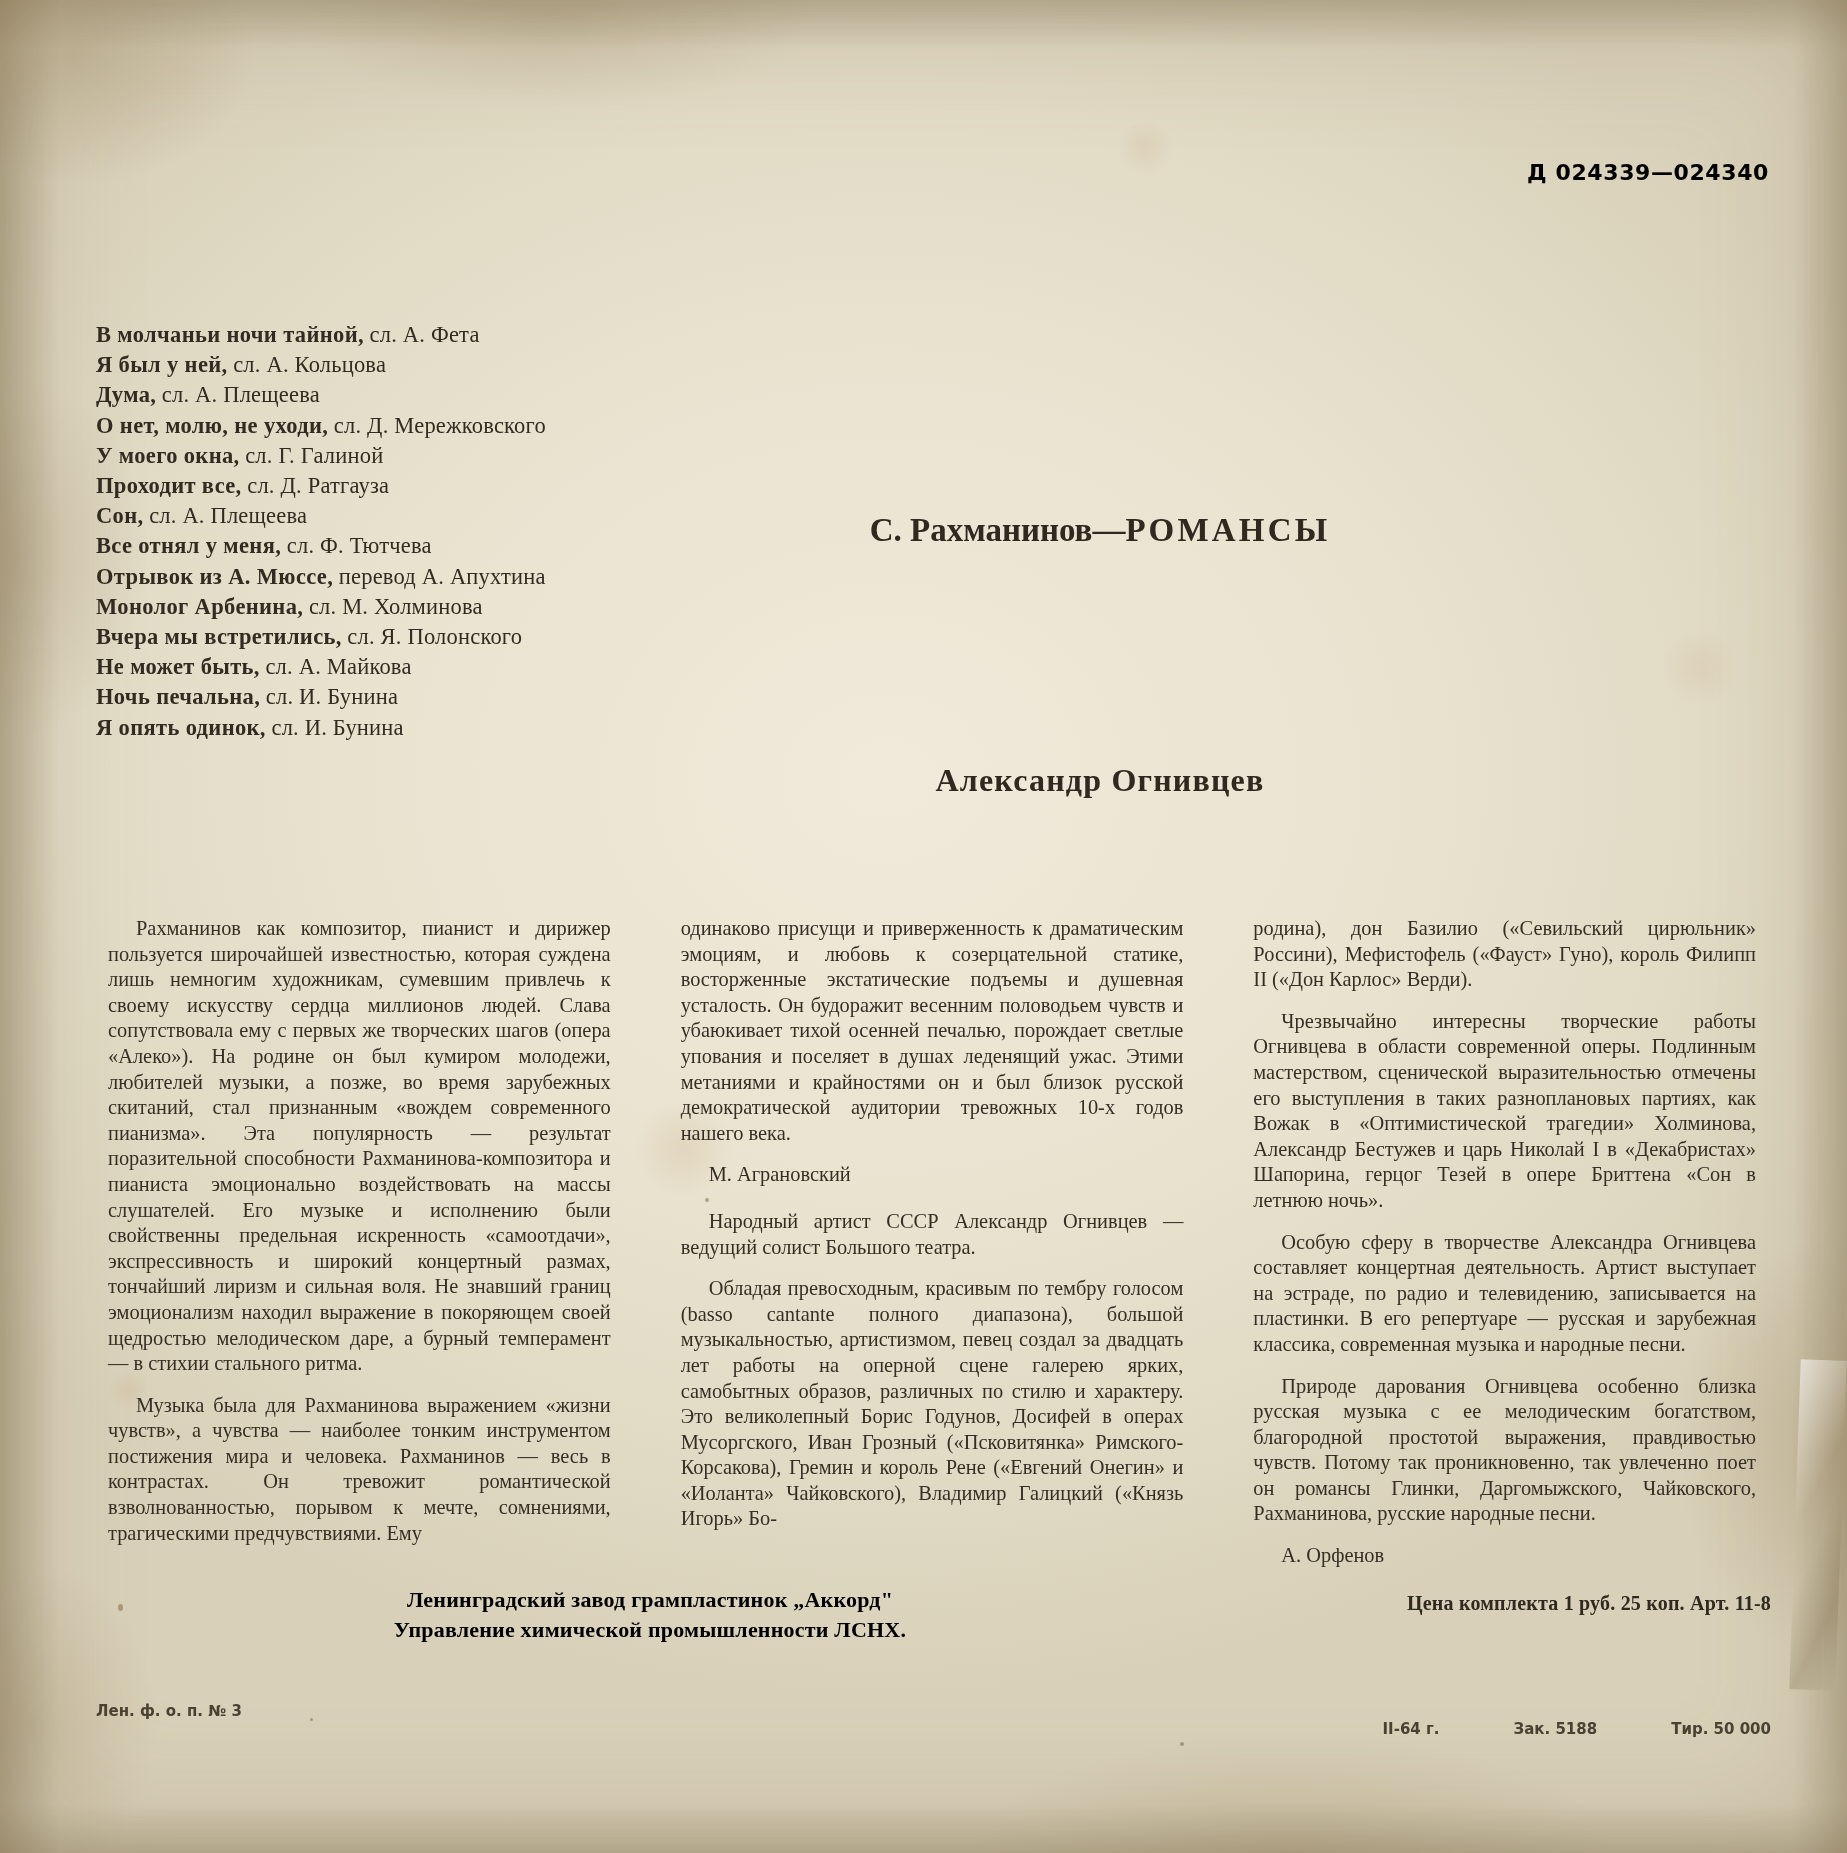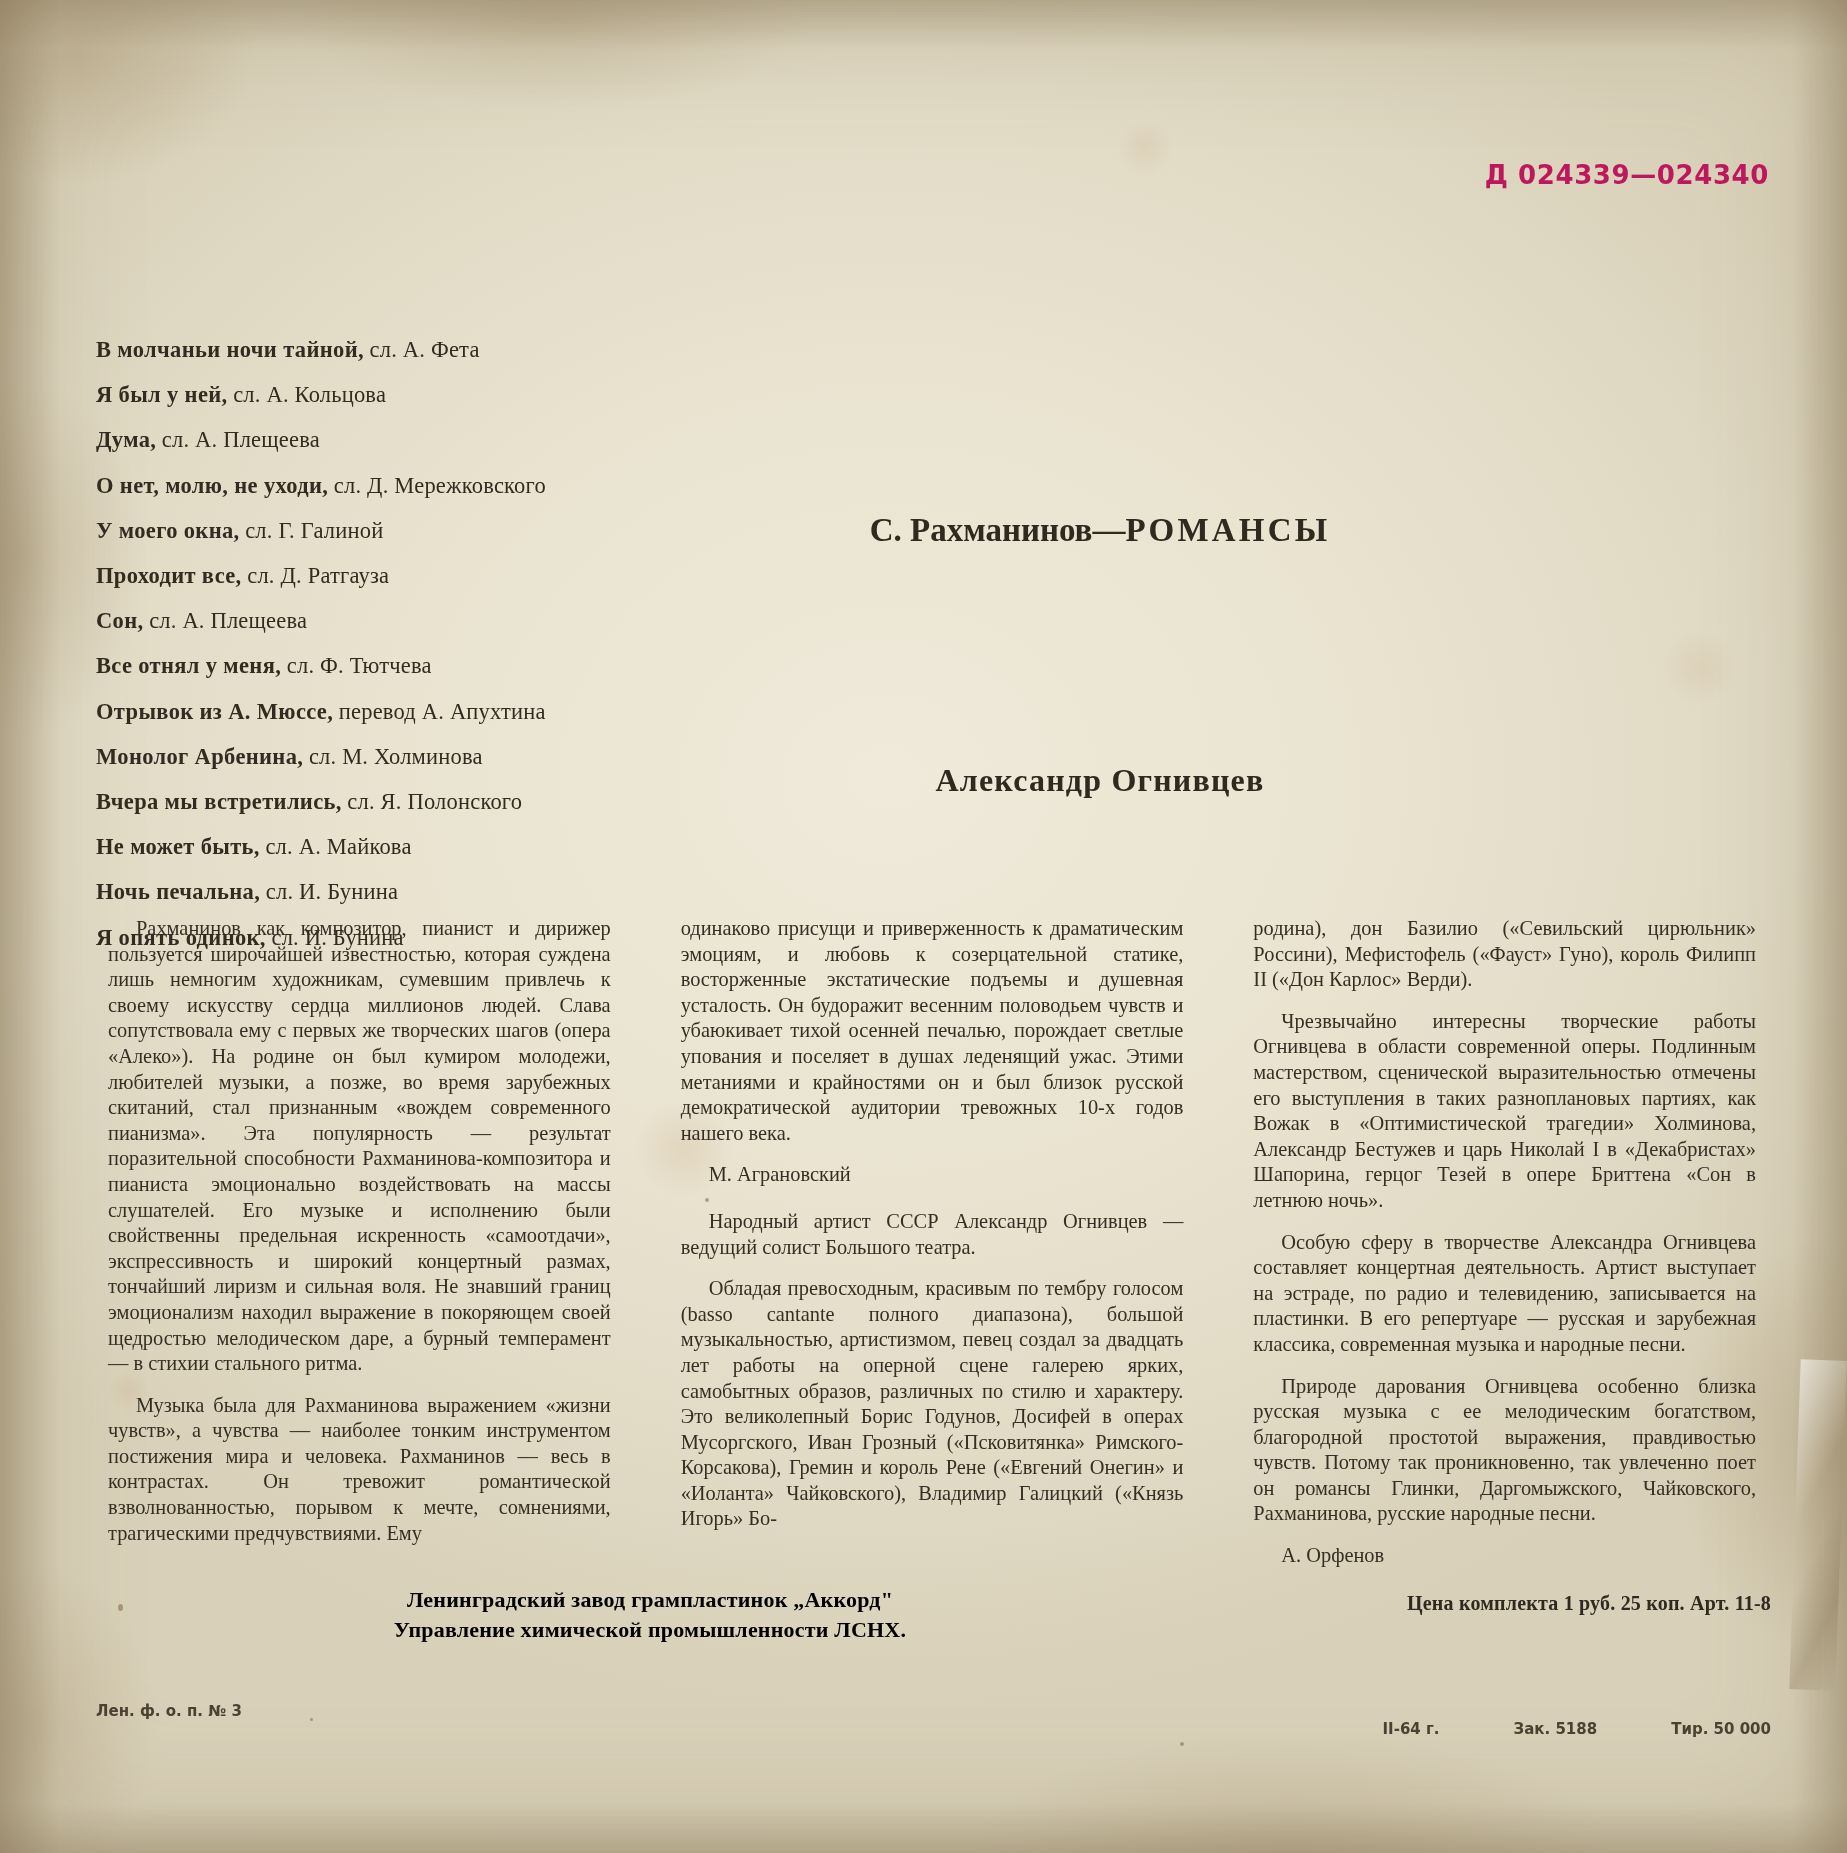--- a/index.html
+++ b/index.html
@@ -54,29 +54,29 @@
     transform:rotate(2deg);
   }
   .speck{position:absolute;background:rgba(120,96,58,.5);border-radius:50%;}
 
   
   .sheet{position:absolute;inset:0;}
 
   #catalog-no{
     position:absolute;right:78px;top:160px;
     font-family:"DejaVu Sans", sans-serif;
-    font-weight:700;font-size:26px;letter-spacing:.6px;
-    color:#be185d;white-space:nowrap;
+    font-weight:700;font-size:22px;letter-spacing:.6px;
+    color:#000000;white-space:nowrap;
   }
 
   #track-list{
     position:absolute;left:96px;top:320px;width:540px;
   }
   .track{
-    font-size:22.5px;line-height:30.2px;white-space:nowrap;color:#332b21;margin-top:15px;
+    font-size:22.5px;line-height:30.2px;white-space:nowrap;color:#332b21;
   }
   .track .ttl{font-weight:700;letter-spacing:.35px;}
   .track .by{font-weight:400;letter-spacing:.2px;}
 
   #album-title{
     position:absolute;left:700px;top:512px;width:800px;
     text-align:center;
     font-size:33px;font-weight:700;color:#2f2920;
     white-space:nowrap;
   }

